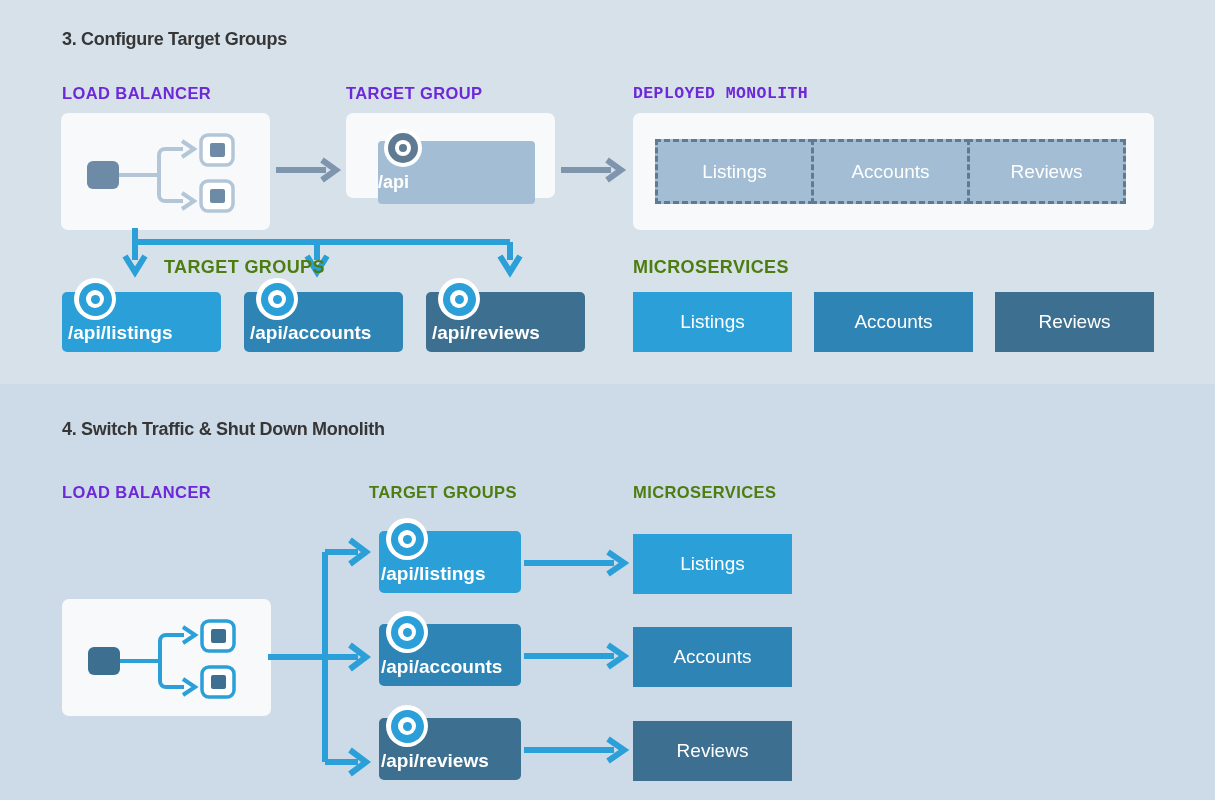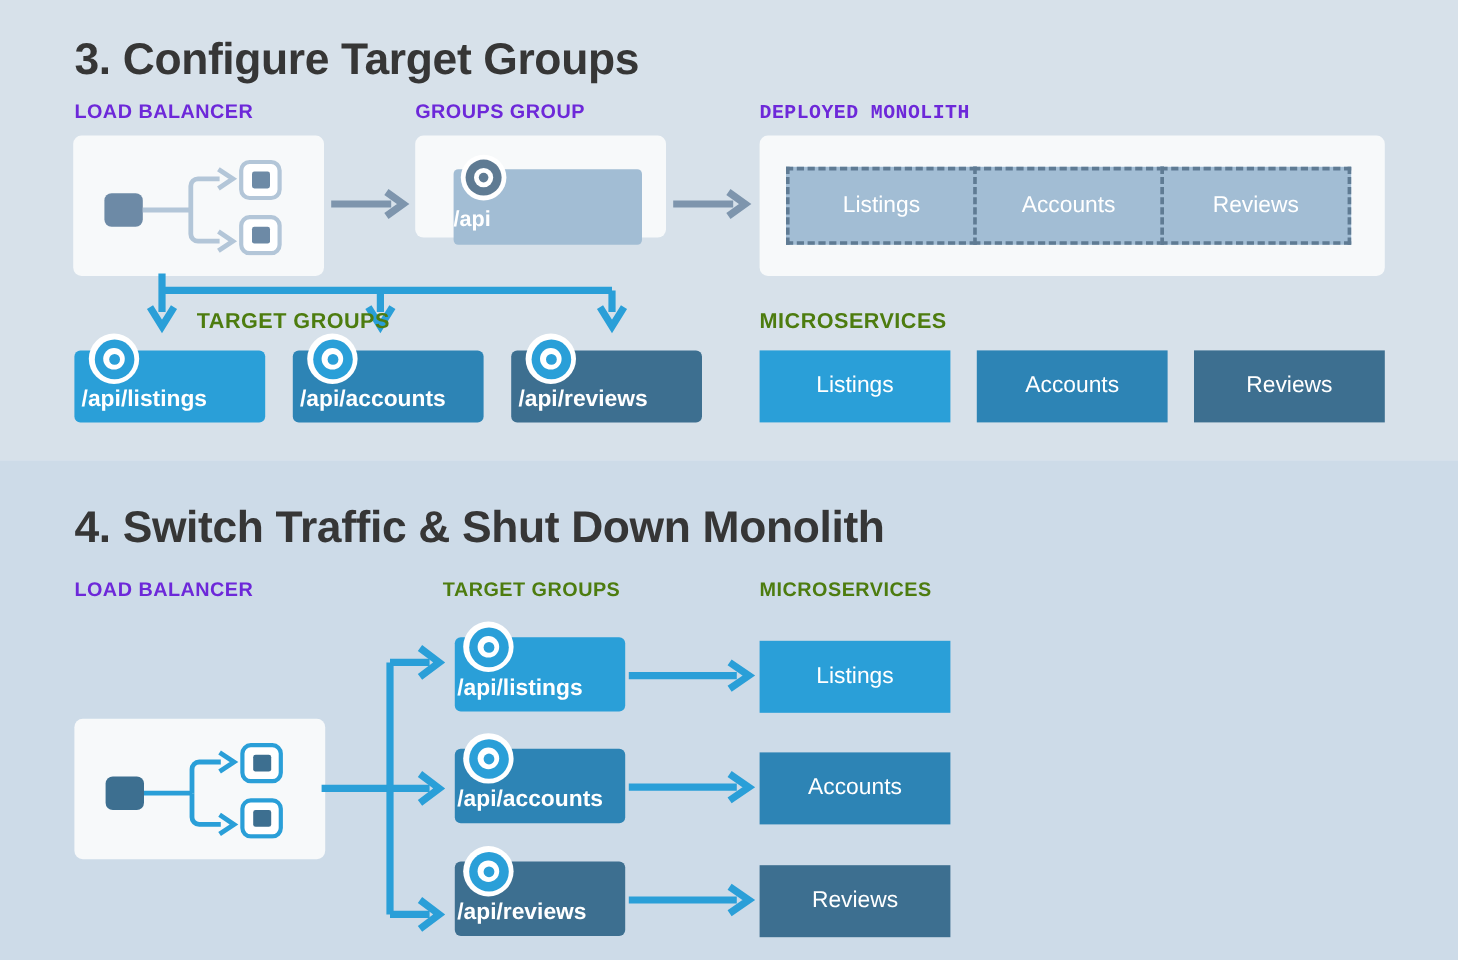--- a/index.html
+++ b/index.html
@@ -9,21 +9,21 @@
     font-family:"Liberation Sans", sans-serif;
     overflow:hidden;
     position:relative;
   }
   .section{position:absolute;left:0;width:1215px;}
   #section-3{top:0;height:384px;background:#d7e1ea;}
   #section-4{top:384px;height:416px;background:#cddbe8;text-align:center;}
 
   .section-title{
     position:absolute;
-    font-size:37px;
+    font-size:18px;
     font-weight:bold;
     color:#363636;
     letter-spacing:-0.3px;
     white-space:nowrap;
   }
   .col-label{
     position:absolute;
     font-size:16.5px;
     font-weight:bold;
     letter-spacing:0.4px;
@@ -104,21 +104,21 @@
   .arrow-svg{position:absolute;overflow:visible;}
 </style>
 </head>
 <body>
 
 <div class="section" id="section-3">
 
   <div class="section-title" style="left:62px;top:29px;">3. Configure Target Groups</div>
 
   <div class="col-label label-gray" style="left:62px;top:84px;">LOAD BALANCER</div>
-  <div class="col-label label-gray" style="left:346px;top:84px;">GROUPS GROUP</div>
+  <div class="col-label label-gray" style="left:346px;top:84px;">TARGET GROUP</div>
   <div class="col-label label-gray" style="left:633px;top:84px;font-family:Liberation Mono, monospace;">DEPLOYED MONOLITH</div>
 
   <div class="white-card" style="left:61px;top:113px;width:209px;height:117px;">
     <svg class="lb-svg" style="left:22px;top:20px;" width="170" height="80" viewBox="0 0 170 80">
       <rect x="4" y="28" width="32" height="28" rx="6" fill="#6d8aa6"></rect>
       <path d="M36 42 H 76" stroke="#b3c6d8" stroke-width="4" fill="none"></path>
       <path d="M76 42 V 22 a6 6 0 0 1 6 -6 H 100" stroke="#b3c6d8" stroke-width="4" fill="none"></path>
       <path d="M76 42 V 62 a6 6 0 0 0 6 6 H 100" stroke="#b3c6d8" stroke-width="4" fill="none"></path>
       <path d="M99 8 L 111 16 L 99 24" stroke="#b3c6d8" stroke-width="4" fill="none" stroke-linejoin="miter"></path>
       <path d="M99 60 L 111 68 L 99 76" stroke="#b3c6d8" stroke-width="4" fill="none" stroke-linejoin="miter"></path>

